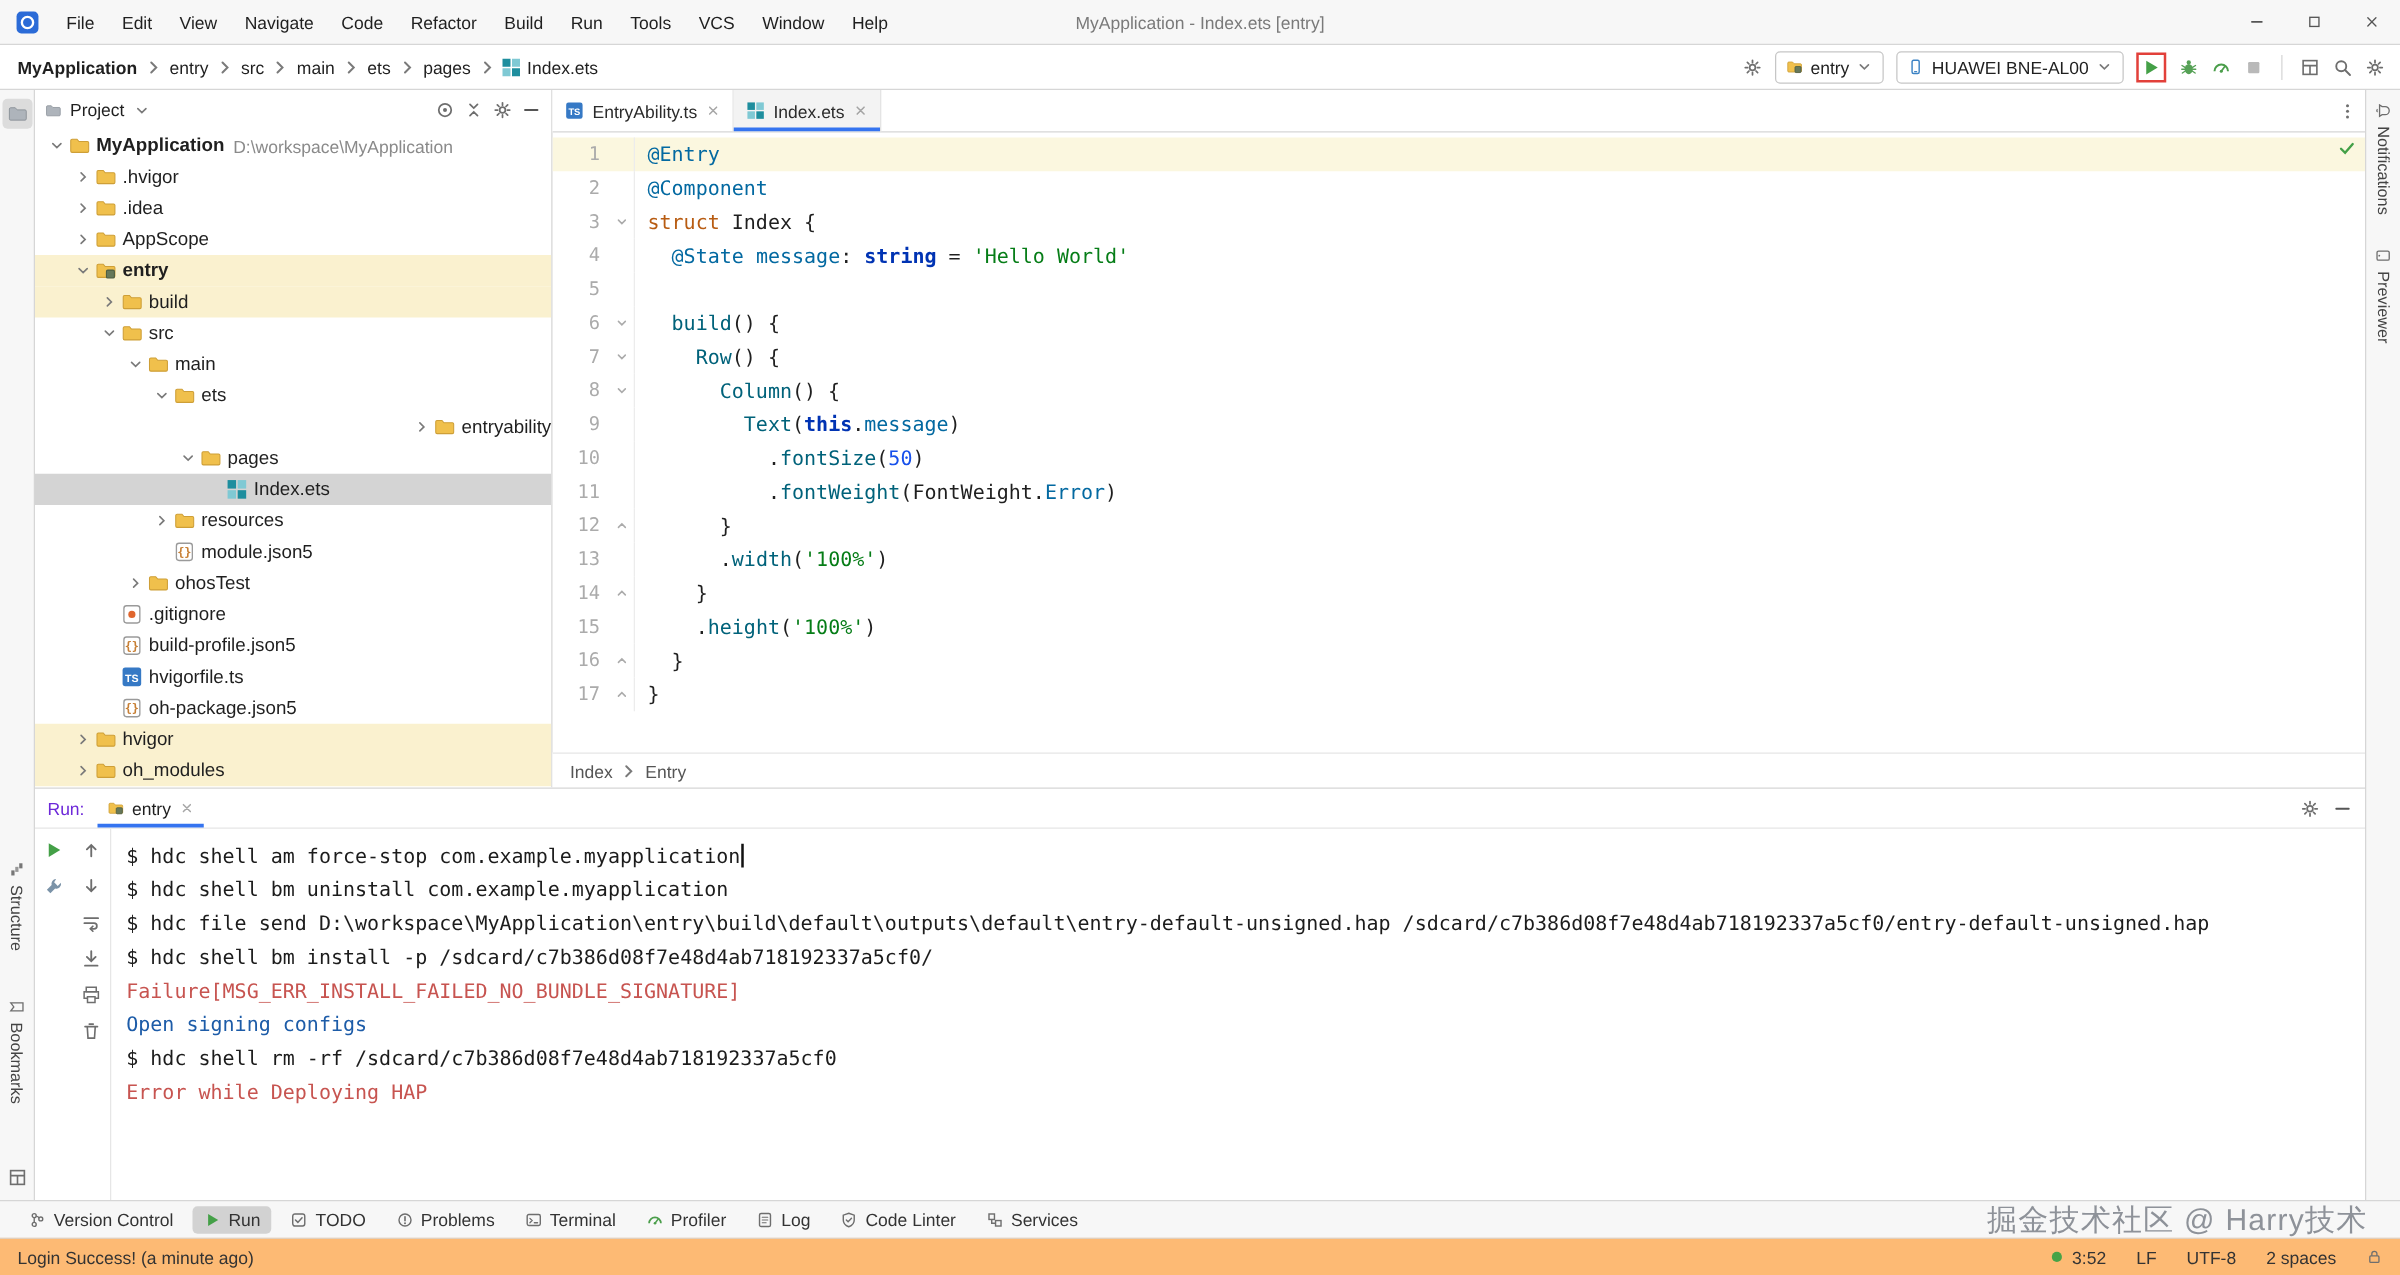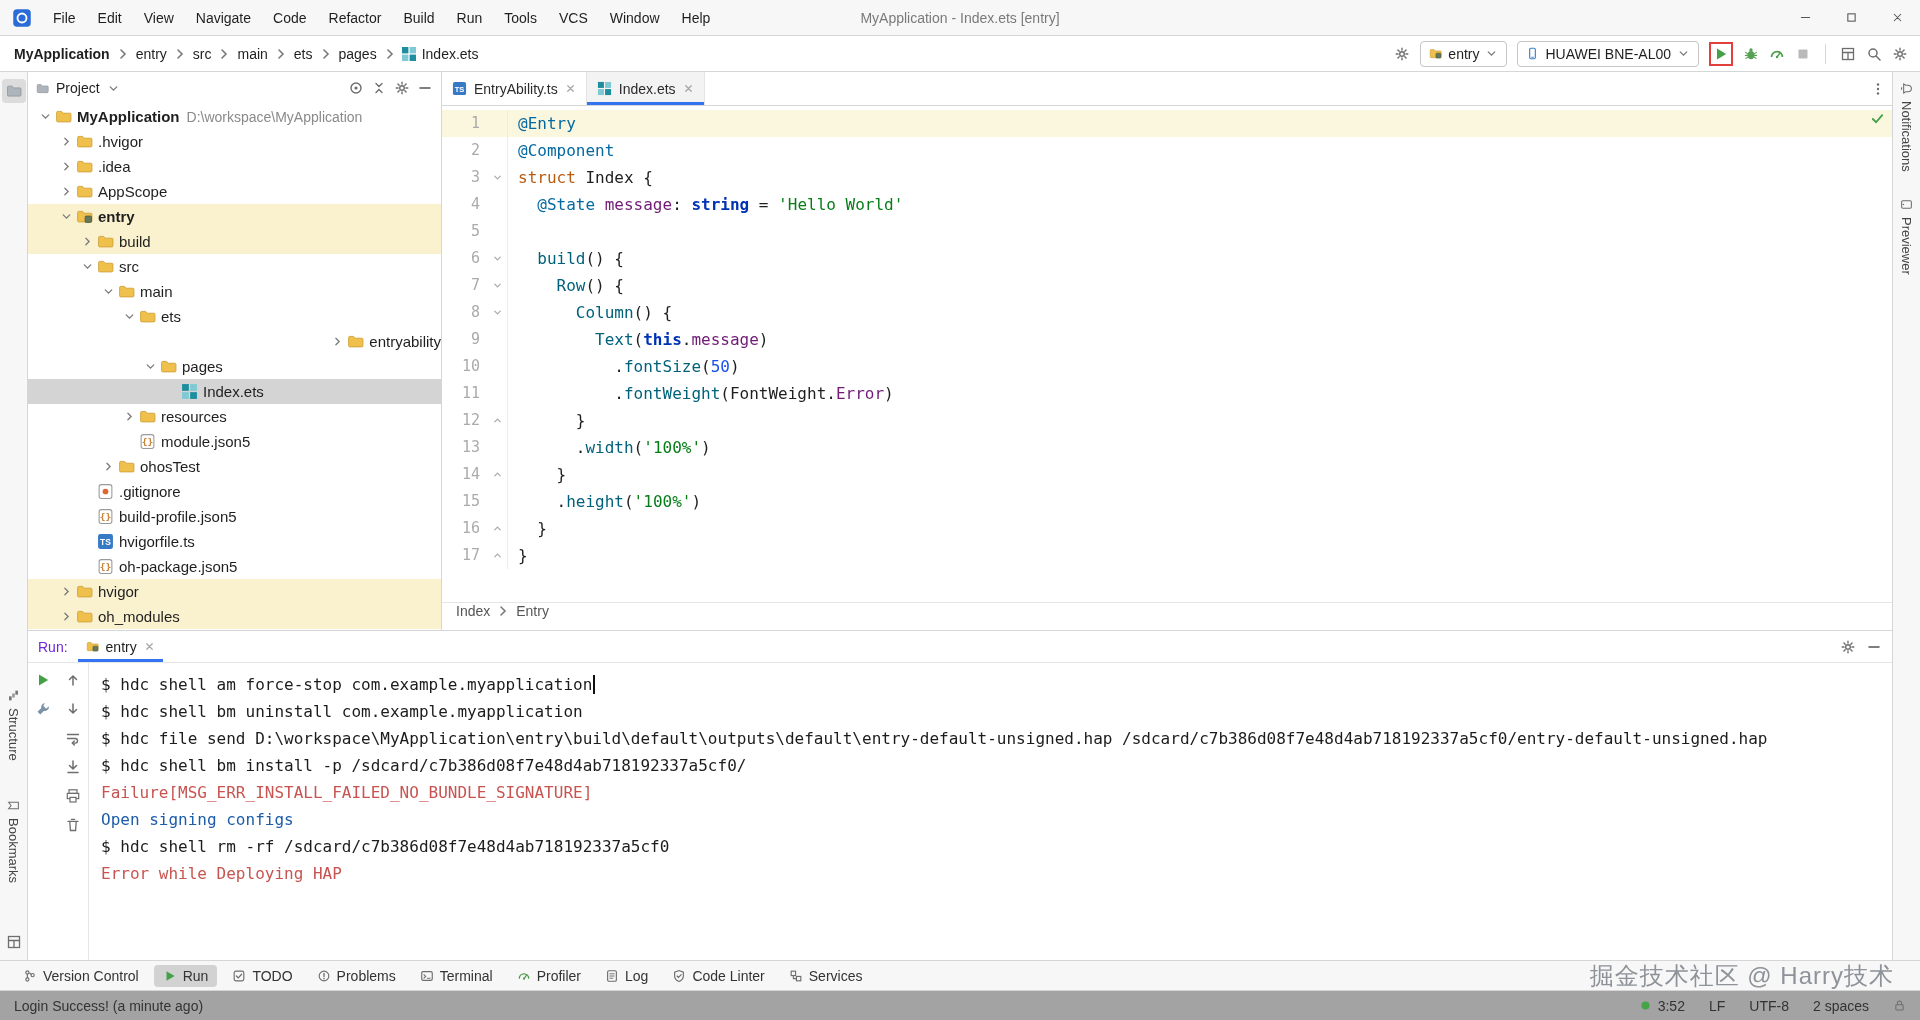--- a/index.html
+++ b/index.html
@@ -75,25 +75,25 @@
   .gnum{width:46px;text-align:right;color:#ABABAB;padding-right:8px;flex:none;font-size:15px}
   .fold{width:20px;flex:none;display:inline-flex;align-items:center;justify-content:center;border-right:1px solid #ECECEC}
   .fold svg{width:11px;height:11px}
   .lc{white-space:pre;padding-left:10px}
   .tk-ann{color:#0369a1}
   .tk-kw{color:#B85C12}
   .tk-kwb{color:#0033B3;font-weight:bold}
   .tk-str{color:#067D17}
   .tk-num{color:#1750EB}
   .tk-fn{color:#00627A}
-  .tk-fld{color:#701a75}
+  .tk-fld{color:#0369a1}
   .tk-cls{color:#1f1f1f}
   .tk-pl{color:#1f1f1f}
   .editor-check{position:absolute;top:5px;right:7px;width:15px;height:15px}
-  .crumbbar{height:28px;border-top:1px solid #E6E6E6;display:flex;gap:5px;padding:0 14px;color:#555;flex:none;background:#fff}
+  .crumbbar{height:28px;border-top:1px solid #E6E6E6;display:flex;align-items:center;gap:5px;padding:0 14px;color:#555;flex:none;background:#fff}
 
   
   .runpanel{height:330px;border-top:1px solid #D6D6D6;display:flex;flex-direction:column;background:#fff;flex:none}
   .run-header{height:32px;display:flex;align-items:center;gap:10px;padding:0 10px;border-bottom:1px solid #E6E6E6;flex:none}
   .run-label{color:#6d28d9}
   .run-tab{height:100%;display:flex;align-items:center;gap:7px;padding:0 8px;position:relative}
   .run-tab.active::after{content:"";position:absolute;left:0;right:0;bottom:0;height:3px;background:#3574F0}
   .run-body{flex:1;display:flex;min-height:0}
   .run-tools{display:flex;border-right:1px solid #E6E6E6}
   .rt-col{width:30px;display:flex;flex-direction:column;align-items:center;padding-top:9px;gap:13px}
@@ -104,21 +104,21 @@
   .console-line.link{color:#1D5CA8;cursor:pointer}
   .caret{display:inline-block;width:1.5px;height:19px;background:#111;vertical-align:-4px;margin-left:1px}
 
   
   .bottombar{height:30px;background:#F7F7F7;border-top:1px solid #D6D6D6;display:flex;align-items:center;gap:6px;padding:0 10px 0 14px;position:relative}
   .bb-item{display:flex;align-items:center;gap:6px;padding:3px 9px;border-radius:4px;color:#333}
   .bb-item.active{background:#D2D2D2}
   .bb-item .ic{width:14px;height:14px}
   .watermark{position:absolute;right:26px;top:0;height:100%;display:flex;align-items:center;
     font-size:24px;color:#8E9299;letter-spacing:1px}
-  .statusbar{height:30px;background:#a3a3a3;border-top:1px solid #D6D6D6;display:flex;align-items:center;padding:0 14px;color:#333}
+  .statusbar{height:30px;background:#fdba74;border-top:1px solid #D6D6D6;display:flex;align-items:center;padding:0 14px;color:#333}
   .sb-right{margin-left:auto;display:flex;align-items:center;gap:24px}
   .sb-item{display:flex;align-items:center;gap:6px}
 </style>
 </head>
 <body>
 
 <div class="app">
 
   <div class="titlebar">
     <span class="ic appic">

